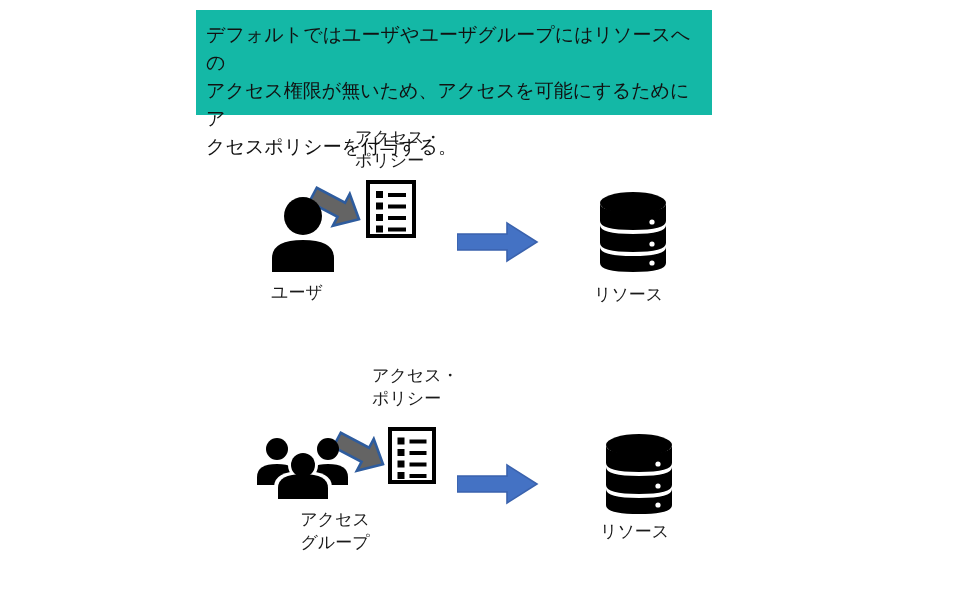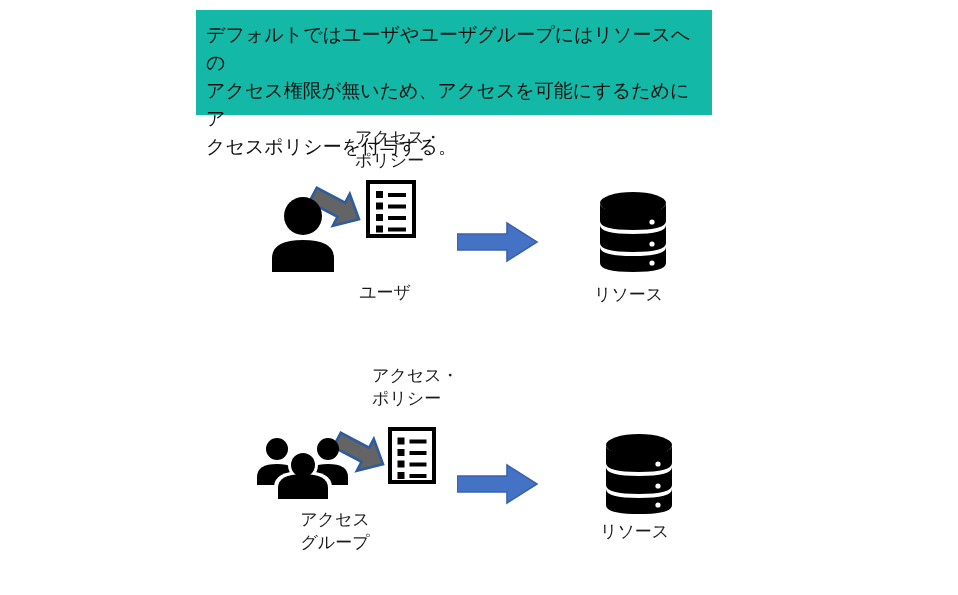--- a/index.html
+++ b/index.html
@@ -86,21 +86,21 @@
   </svg>
 </div>
 
 <div class="node" style="left:268px; top:196px; width:70px; height:76px;">
   <svg class="svg-wrap" width="70" height="76" viewBox="0 0 70 76" aria-hidden="true">
     <circle cx="35" cy="20" r="19" fill="#000000"></circle>
     <path d="M4 76 L4 62 Q4 44 35 44 Q66 44 66 62 L66 76 Z" fill="#000000"></path>
   </svg>
 </div>
 
-<div class="cap" style="left:271px; top:281px; width:140px; text-align:right;">ユーザ</div>
+<div class="cap" style="left:271px; top:281px; width:140px; text-align:left;">ユーザ</div>
 
 <div class="node" style="left:457px; top:219px; width:82px; height:46px;">
   <svg class="svg-wrap" width="82" height="46" viewBox="0 0 82 46" aria-hidden="true">
     <polygon points="0,15 50,15 50,4 80,23 50,42 50,31 0,31" fill="#4472c4" stroke="#3a62ad" stroke-width="1.6" stroke-linejoin="miter"></polygon>
   </svg>
 </div>
 
 <div class="node" style="left:600px; top:192px; width:66px; height:82px;">
   <svg class="svg-wrap" width="66" height="82" viewBox="0 0 66 82" aria-hidden="true">
     <g fill="#000000">

